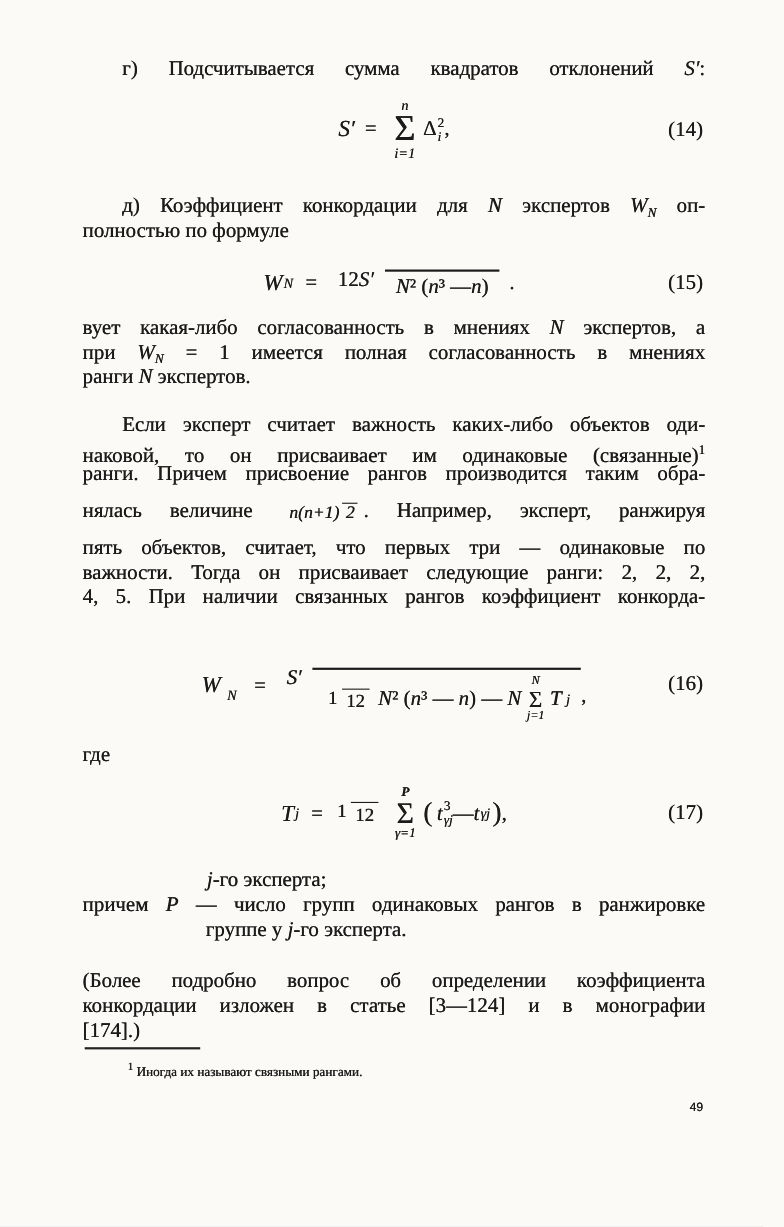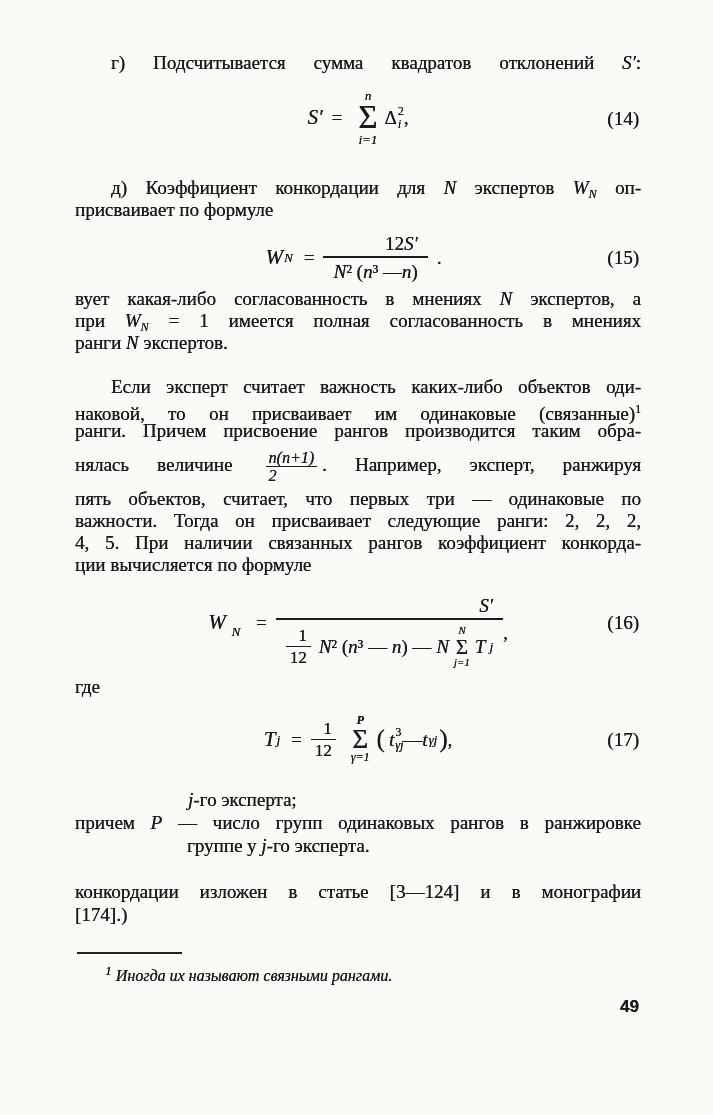--- a/index.html
+++ b/index.html
@@ -26,21 +26,21 @@
   }
   .lh23 .line{height:23px;line-height:23px;}
   .line.last{text-align-last:left;}
   .line.tall{height:46px;line-height:46px;}
   .v{font-style:italic;}
   .vsub{font-style:italic;font-size:12px;vertical-align:-4px;}
   .vsup{font-size:12px;vertical-align:7px;}
   .vi{font-style:italic;}
   
   .ifrac{
-    display:inline-flex;flex-direction:column;align-items:flex-end;
+    display:inline-flex;align-items:flex-end;
     font-size:16px;line-height:1.08;font-style:italic;
     vertical-align:middle;margin:0 5px;
   }
   .ifrac .ifn{padding:0 3px;}
   .ifrac .ifd{border-top:1.6px solid #1b1b1b;padding:0 3px;align-self:stretch;text-align:center;}
   
   .formula{
     position:absolute;left:0;right:0;
     display:flex;align-items:center;justify-content:center;
     font-size:19px;line-height:1;
@@ -59,36 +59,36 @@
   .sum-md .lim{font-size:12px;}
   .sum-sm{margin:0 5px;}
   .sum-sm .sg{font-size:21px;line-height:0.9;}
   .sum-sm .lim{font-size:11px;line-height:1.2;}
   .sum .lim.bold{font-weight:bold;}
   .ss{
     display:inline-flex;flex-direction:column;align-items:flex-start;
     font-size:12px;line-height:1.08;margin-left:1px;
   }
   .ss .it{font-style:italic;}
-  .frac{display:inline-flex;flex-direction:column;align-items:flex-end;}
+  .frac{display:inline-flex;align-items:flex-start;}
   .frac>.num{padding:0 10px 3px;display:inline-flex;align-items:center;justify-content:center;}
   .frac>.den{border-top:2px solid #1b1b1b;padding:4px 10px 0;display:inline-flex;align-items:center;justify-content:center;}
   .frac-sm{font-size:17px;margin-right:8px;}
   .frac-sm>.num{padding:0 4px 2px;}
   .frac-sm>.den{border-top:1.6px solid #1b1b1b;padding:2px 4px 0;}
   .raise{margin-top:-16px;}
   .paren{font-size:25px;line-height:0.8;font-weight:300;}
   .tj-sub{font-style:italic;font-size:13px;vertical-align:-9px;margin-left:4px;}
   
   .fn-rule{position:absolute;left:2px;width:105px;border-top:2px solid #222;}
-  .fn{position:absolute;left:0;right:0;font-size:16px;line-height:20px;font-style:italic;}
+  .fn{position:absolute;left:11px;right:0;font-size:12px;line-height:20px;}
   .pgnum{
     position:absolute;right:2px;
     font-family:"Liberation Sans", sans-serif;
-    font-weight:bold;font-size:17px;
+    font-weight:normal;font-size:11px;
   }
 </style>
 </head>
 <body>
 
 <div class="page">
   <div class="col">
 
     <div class="b" style="top:52px">
         <div class="line" style="text-indent: 36px;"><span>г) Подсчитывается сумма квадратов отклонений </span><span class="v">S′</span><span>:</span></div>
@@ -108,21 +108,21 @@
           <span>2</span>
           <span class="it">i</span>
         </span>
         <span>,</span>
       </div>
       <div class="f-num">(14)</div>
     </div>
 
     <div class="b" style="top:177px">
         <div class="line" style="text-indent: 36px;"><span>д) Коэффициент конкордации для </span><span class="v">N</span><span> экспертов </span><span class="v">W</span><span class="vsub">N</span><span> оп-</span></div>
-        <div class="line last"><span>присваивает по формуле</span></div>
+        <div class="line last"><span>полностью по формуле</span></div>
       </div>
 
     <div class="formula" style="top:230px;height:54px">
       <div class="f-content">
         <span class="fvar">W</span>
         <span class="fsub">N</span>
         <span class="op">=</span>
         <span class="frac">
           <span class="num">
               <span>12</span>
@@ -152,21 +152,20 @@
         <div class="line" style="text-indent: 36px;"><span>Если эксперт считает важность каких-либо объектов оди-</span></div>
         <div class="line"><span>наковой, то он присваивает им одинаковые (связанные)</span><span class="vsup">1</span></div>
         <div class="line"><span>ранги. Причем присвоение рангов производится таким обра-</span></div>
         <div class="line tall"><span>нялась величине </span><span class="ifrac">
             <span class="ifn">n(n+1)</span>
             <span class="ifd">2</span>
           </span><span>. Например, эксперт, ранжируя</span></div>
         <div class="line"><span>пять объектов, считает, что первых три — одинаковые по</span></div>
         <div class="line"><span>важности. Тогда он присваивает следующие ранги: 2, 2, 2,</span></div>
         <div class="line"><span>4, 5. При наличии связанных рангов коэффициент конкорда-</span></div>
-        <div class="line last"><span>ции вычисляется по формуле</span></div>
       </div>
 
     <div class="formula" style="top:592px;height:82px">
       <div class="f-content">
         <span class="raise">
           <span class="fvar">W</span>
           <span class="fsub">N</span>
           <span class="op">=</span>
         </span>
         <span class="frac">
@@ -226,20 +225,21 @@
       <div class="f-num">(17)</div>
     </div>
 
     <div class="b lh23" style="top:788px">
         <div class="line last" style="text-indent: 113px;"><span class="v">j</span><span>-го эксперта;</span></div>
         <div class="line"><span>причем </span><span class="v">P</span><span> — число групп одинаковых рангов в ранжировке</span></div>
         <div class="line last" style="text-indent: 112px;"><span>группе у </span><span class="v">j</span><span>-го эксперта.</span></div>
       </div>
 
     <div class="b lh23" style="top:880px">
+        <div class="line"><span>(Более подробно вопрос об определении коэффициента</span></div>
         <div class="line"><span>конкордации изложен в статье [3—124] и в монографии</span></div>
         <div class="line last"><span>[174].)</span></div>
       </div>
 
     <div class="fn-rule" style="top:952px"></div>
 
     <div class="fn" style="top:961px">
       <span style="padding-left:30px"><sup>1</sup></span><span> Иногда их называют связными рангами.</span>
     </div>
 

